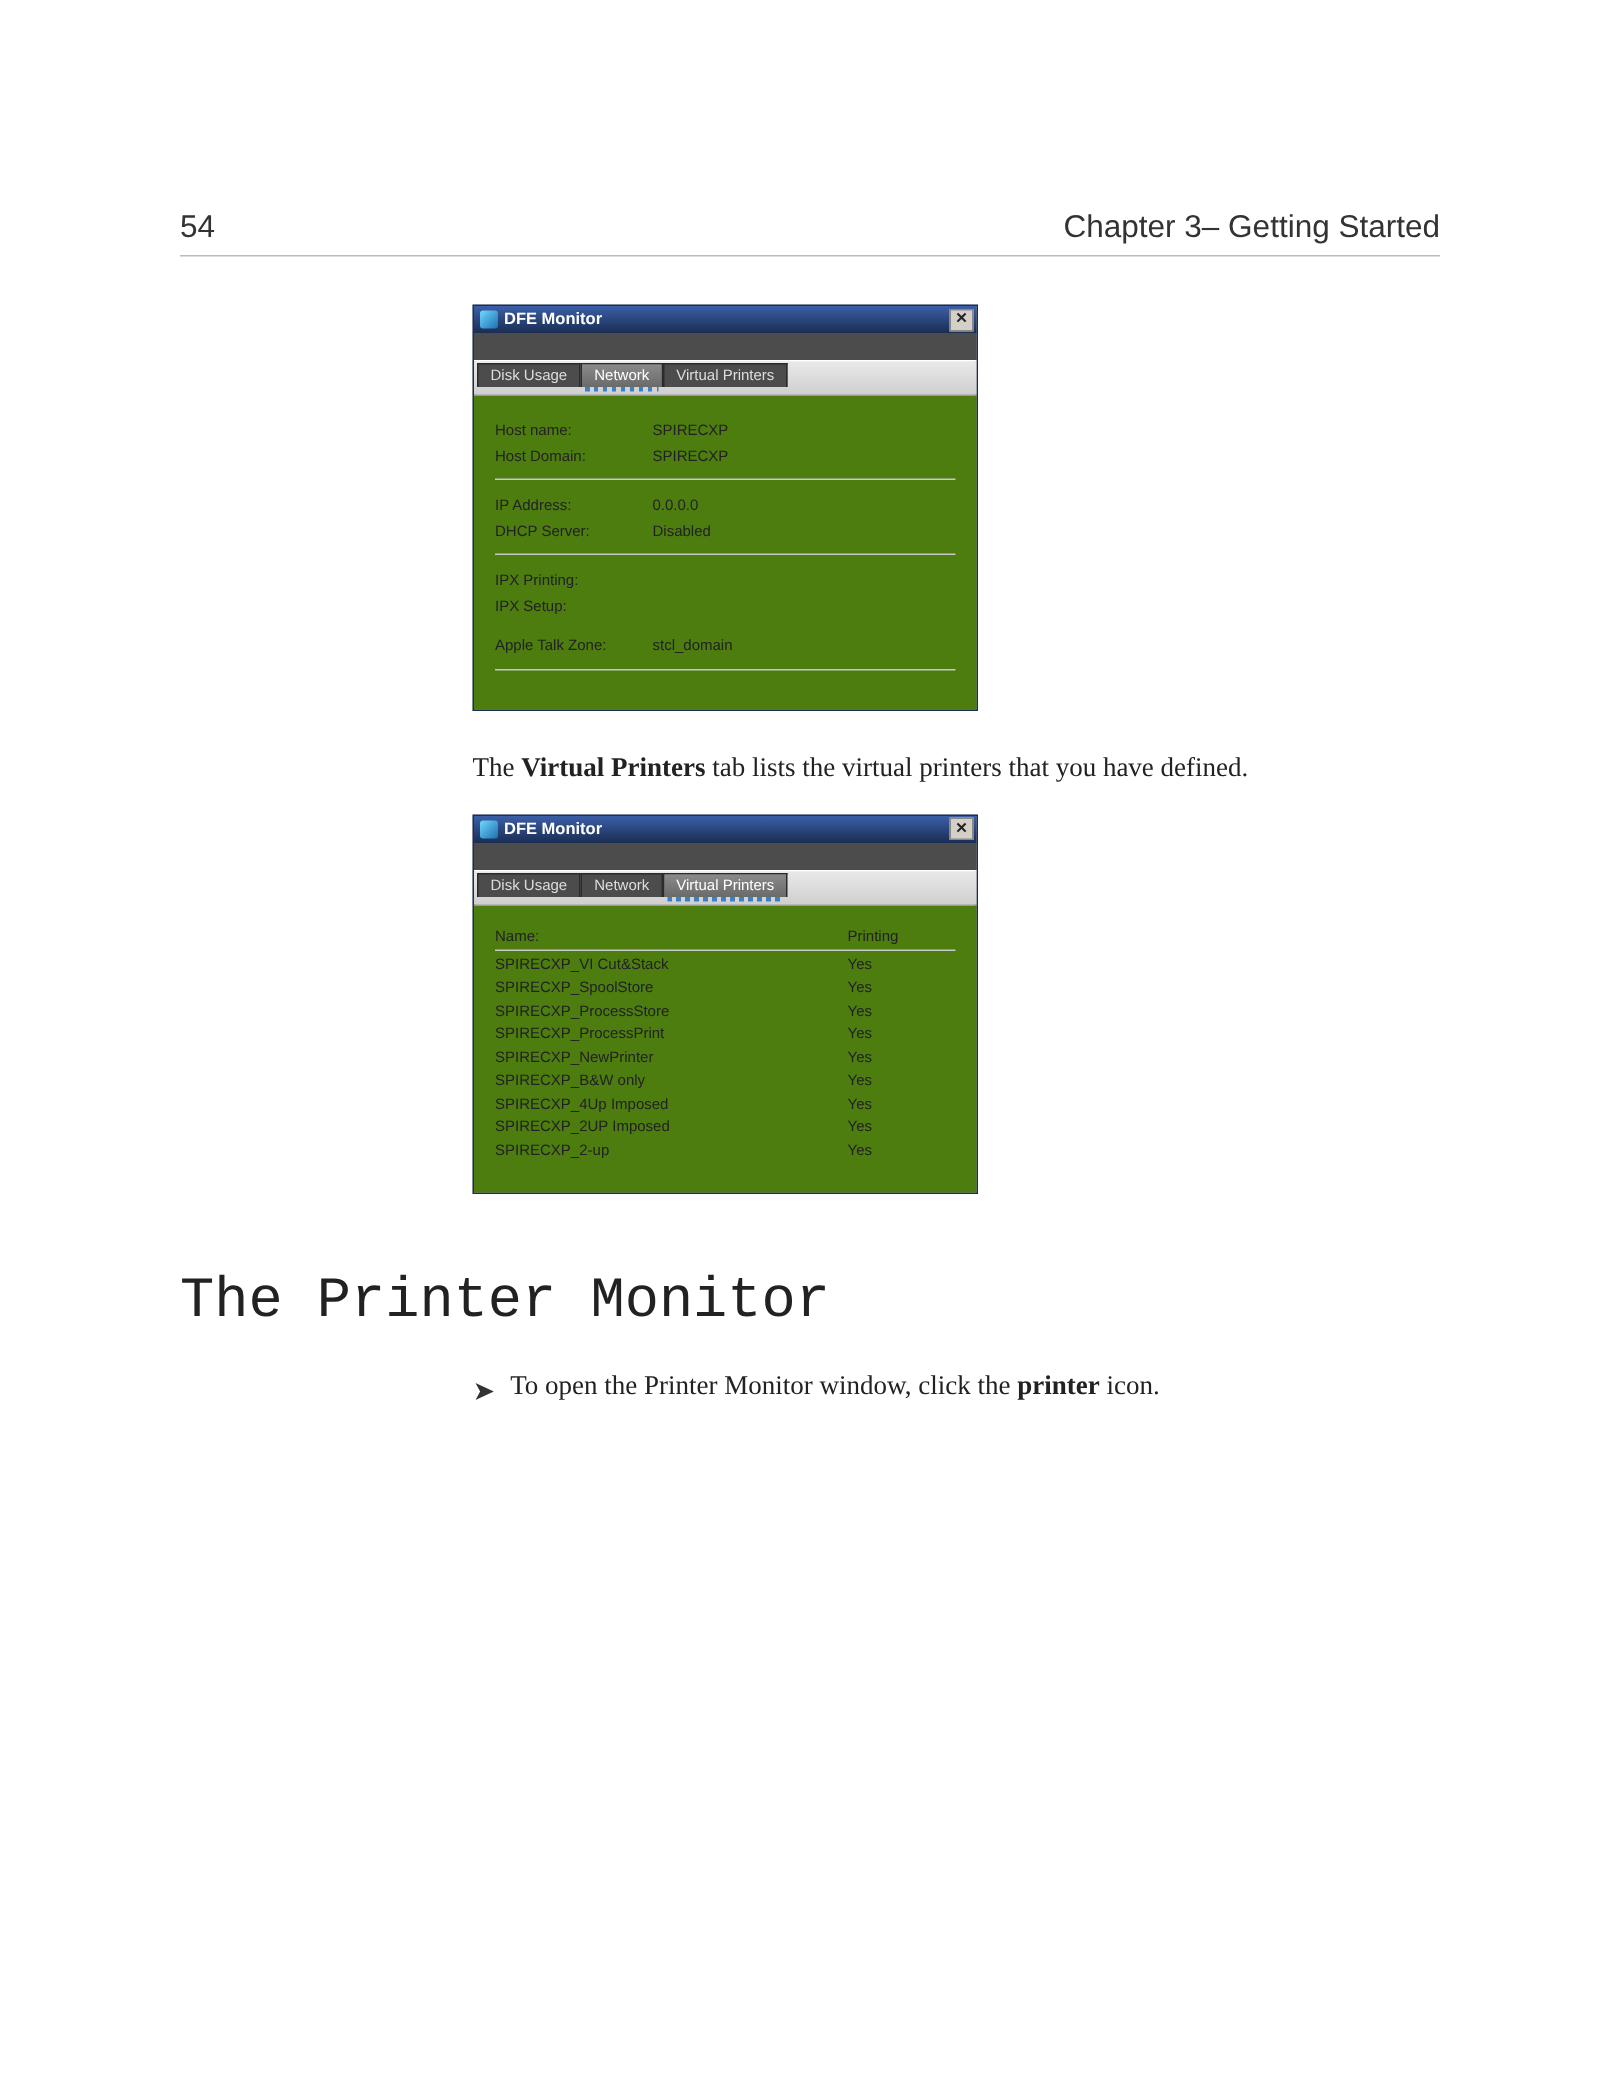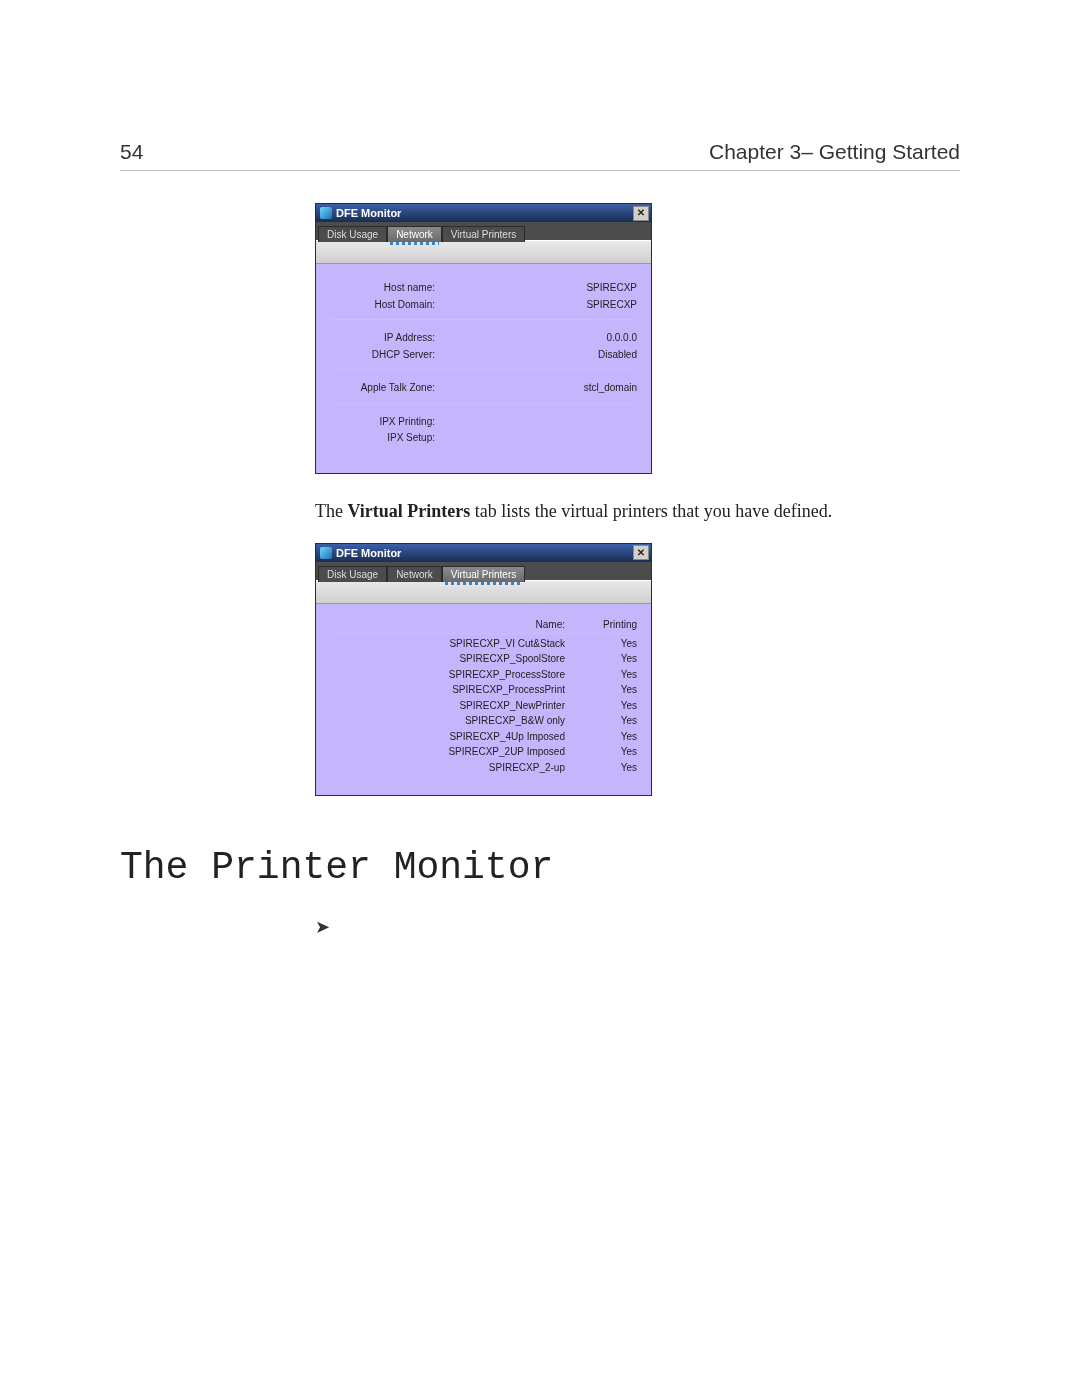--- a/index.html
+++ b/index.html
@@ -110,44 +110,43 @@
   }
   .tab {
     padding: 2px 8px;
     font-size: 10px;
     color: #ddd;
     border: 1px solid #2b2b2b;
     border-bottom: none;
     background: #4c4c4c;
     margin-right: 0;
     position: relative;
-    top: 2px;
+    top: 18px;
   }
   .tab.active {
     background: linear-gradient(#8a8a8a,#6a6a6a);
     color: #fff;
     position: relative;
   }
   .tab.active::after {
     content: "";
     position: absolute;
     left: 2px; right: 2px; bottom: -3px;
     height: 3px;
     background: repeating-linear-gradient(90deg,#3b82c4 0 3px,transparent 3px 6px);
   }
   .toolstrip {
     height: 22px;
     background: linear-gradient(#e9e9e9,#cfcfcf);
     border-top: 1px solid #fff;
     border-bottom: 1px solid #9a9a9a;
   }
   .panel {
-    background: #c4b5fd;
+    background: #4d7c0f;
     padding: 12px 14px 20px 14px;
-    text-align: right;
   }
   .kv-group {
     border-bottom: 1px solid #c8c8c8;
     padding: 4px 0 6px 0;
     margin-bottom: 6px;
   }
   .kv-group.last { border-bottom: none; margin-bottom: 0; }
   .kv {
     display: flex;
     font-size: 10px;
@@ -215,34 +214,34 @@
         <div class="kv-group">
           <div class="kv">
               <span class="k">IP Address:</span>
               <span class="v">0.0.0.0</span>
             </div>
           <div class="kv">
               <span class="k">DHCP Server:</span>
               <span class="v">Disabled</span>
             </div>
         </div>
+        <div class="kv-group last">
+          <div class="kv">
+              <span class="k">IPX Printing:</span>
+              <span class="v"></span>
+            </div>
+          <div class="kv">
+              <span class="k">IPX Setup:</span>
+              <span class="v"></span>
+            </div>
+        </div>
         <div class="kv-group">
           <div class="kv">
               <span class="k">Apple Talk Zone:</span>
               <span class="v">stcl_domain</span>
-            </div>
-        </div>
-        <div class="kv-group last">
-          <div class="kv">
-              <span class="k">IPX Printing:</span>
-              <span class="v"></span>
-            </div>
-          <div class="kv">
-              <span class="k">IPX Setup:</span>
-              <span class="v"></span>
             </div>
         </div>
       </div>
     </div>
 
     <p class="body-text">
       <span>The </span><b>Virtual Printers</b><span> tab lists the virtual printers that you have defined.</span>
     </p>
 
     <div class="win">
@@ -305,16 +304,19 @@
       </div>
     </div>
 
   </div>
 
   <h1 class="section-heading">The Printer Monitor</h1>
 
   <div class="body-col">
     <div class="instruct">
       <span class="arrow">➤</span>
+      <span>
+        <span>To open the Printer Monitor window, click the </span><b>printer</b><span> icon.</span>
+      </span>
     </div>
   </div>
 
 </div>
 
 </body></html>

